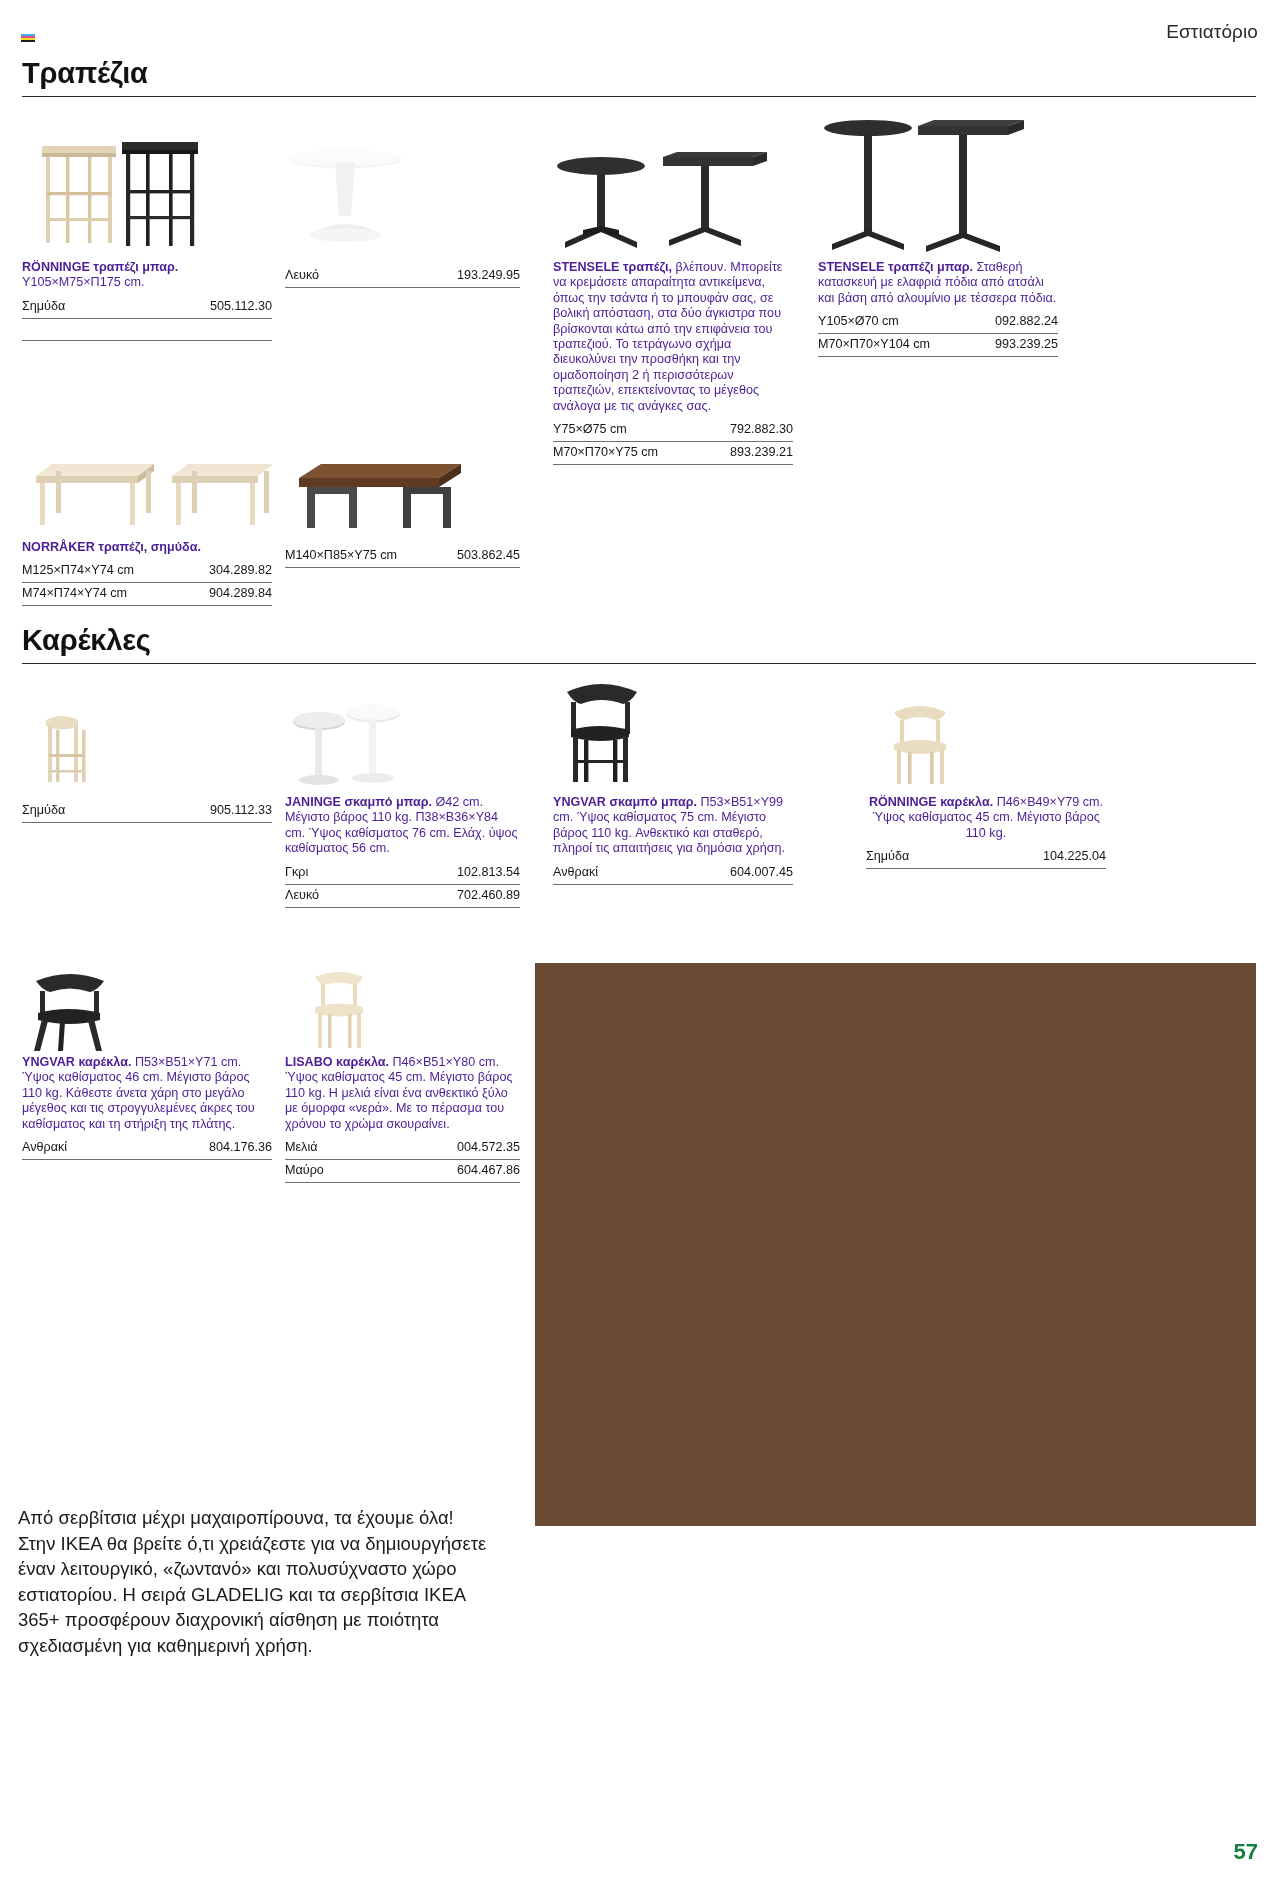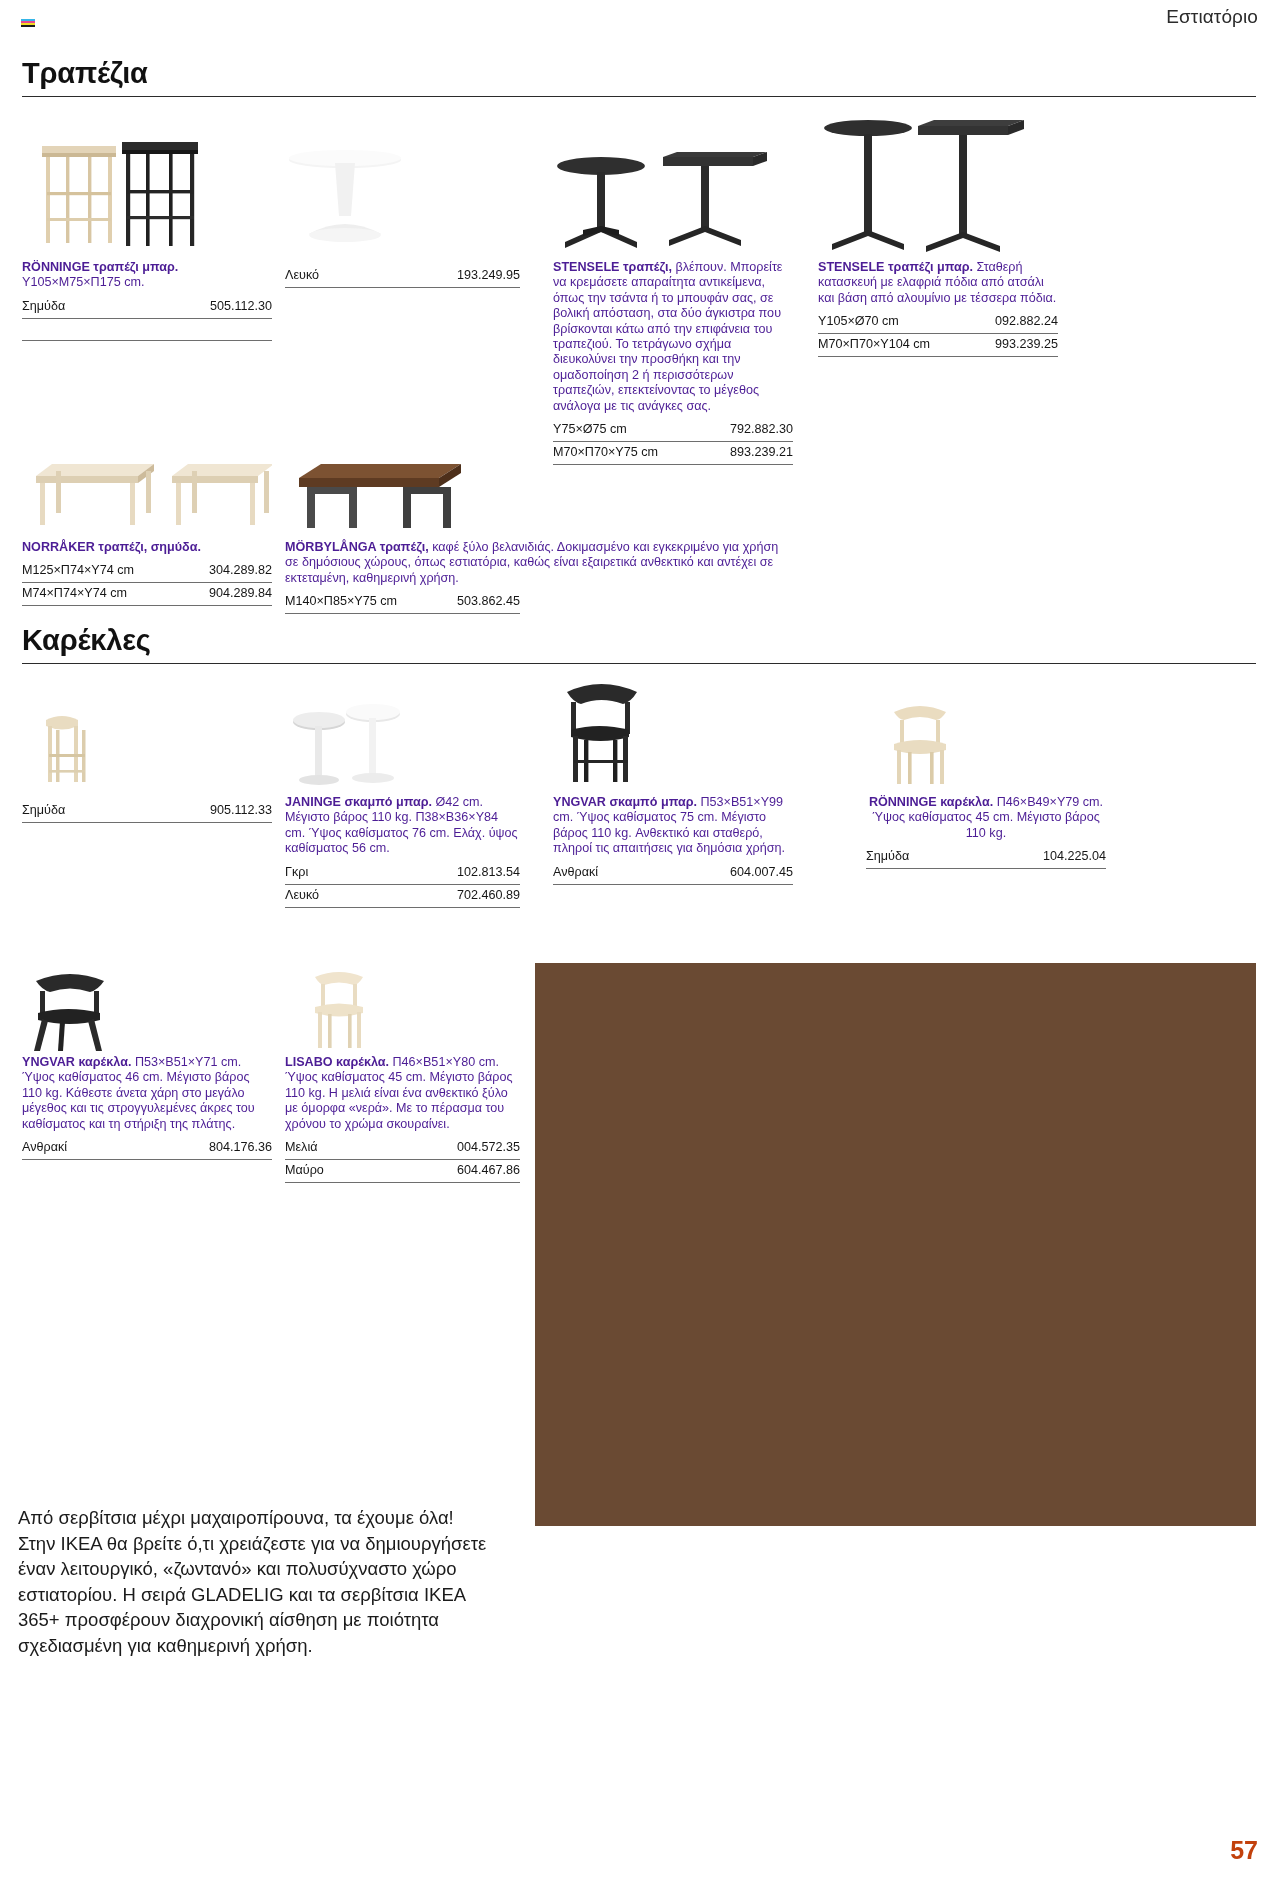--- a/index.html
+++ b/index.html
@@ -18,21 +18,21 @@
     position: relative;
     width: 1280px;
     height: 1887px;
     background: #ffffff;
     overflow: hidden;
   }
 
   
   .page-header {
     position: absolute;
-    top: 1px; left: 0;
+    top: 16px; left: 0;
     width: 1280px;
     height: 46px;
   }
   .corner-marks {
     position: absolute;
     left: 21px;
     top: 18px;
     width: 14px;
     height: 10px;
   }
@@ -131,23 +131,23 @@
     width: 721px;
     height: 563px;
     overflow: hidden;
     background: #6a4a33;
   }
 
   .page-number {
     position: absolute;
     right: 22px;
     bottom: 22px;
-    font-size: 25px;
+    font-size: 22px;
     font-weight: 700;
-    color: #c2410c;
+    color: #15803d;
     margin-left: 32px;
   }
 
   
   .ill { display:block; }
 </style>
 </head>
 <body>
 
 <div class="page">
@@ -320,23 +320,20 @@
   <div class="card" style="left:285px; top:430px; width:508px;">
     <div class="thumb" style="height:110px;">
       <svg class="ill" width="508" height="110" viewBox="0 0 508 110">
         <polygon points="14,48 36,34 176,34 154,48" fill="#7c5232"></polygon>
         <rect x="14" y="48" width="140" height="9" fill="#5e3b22"></rect>
         <polygon points="154,48 176,34 176,43 154,57" fill="#4d2f1a"></polygon>
         <path d="M22 57 L22 98 L30 98 L30 64 L64 64 L64 98 L72 98 L72 57 Z" fill="#4a4a4a"></path>
         <path d="M118 57 L118 98 L126 98 L126 64 L158 64 L158 98 L166 98 L166 57 Z" fill="#3f3f3f"></path>
       </svg>
     </div>
-    <div class="ptext">
-      <span class="pname">MÖRBYLÅNGA τραπέζι,</span><span> καφέ ξύλο βελανιδιάς. Δοκιμασμένο και εγκεκριμένο για χρήση σε δημόσιους χώρους, όπως εστιατόρια, καθώς είναι εξαιρετικά ανθεκτικό και αντέχει σε εκτεταμένη, καθημερινή χρήση.</span>
-    </div>
     <div class="rows" style="width:235px;">
       <div class="row">
         <span class="rlabel">Μ140×Π85×Υ75 cm</span>
         <span class="rval">503.862.45</span>
       </div>
     </div>
   </div>
 
   <div class="section-head" id="sec-chairs">
     <div class="stitle">Καρέκλες</div>

